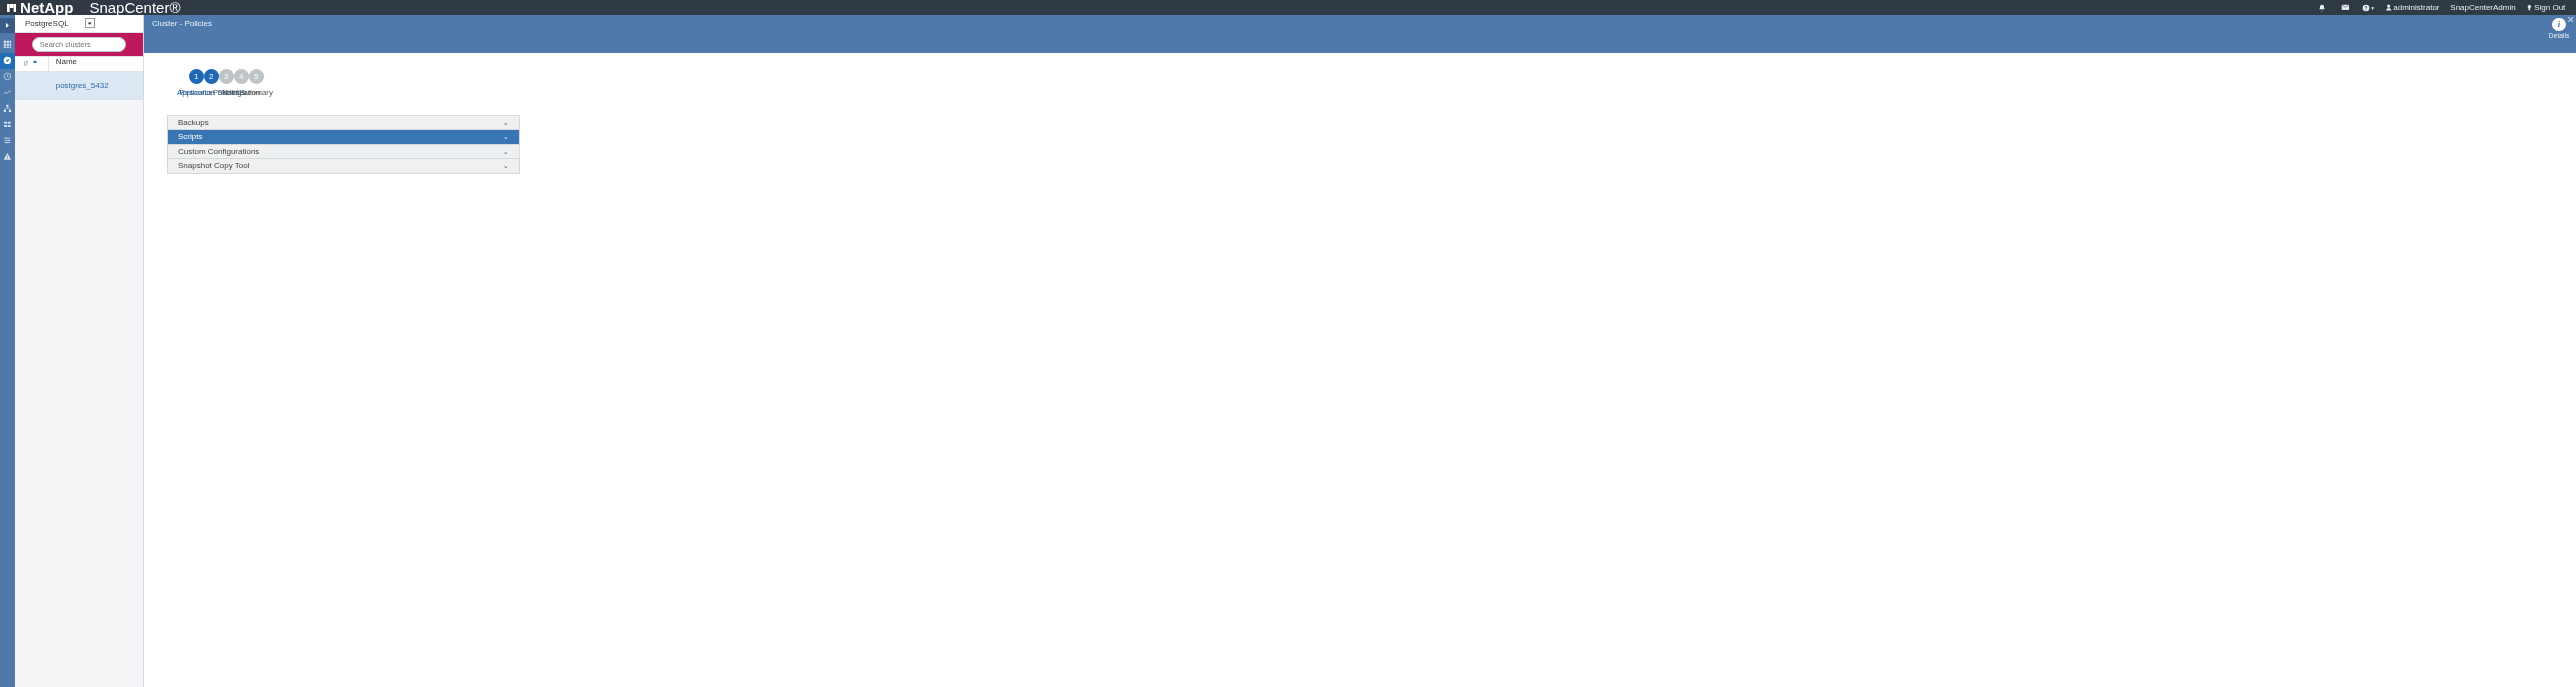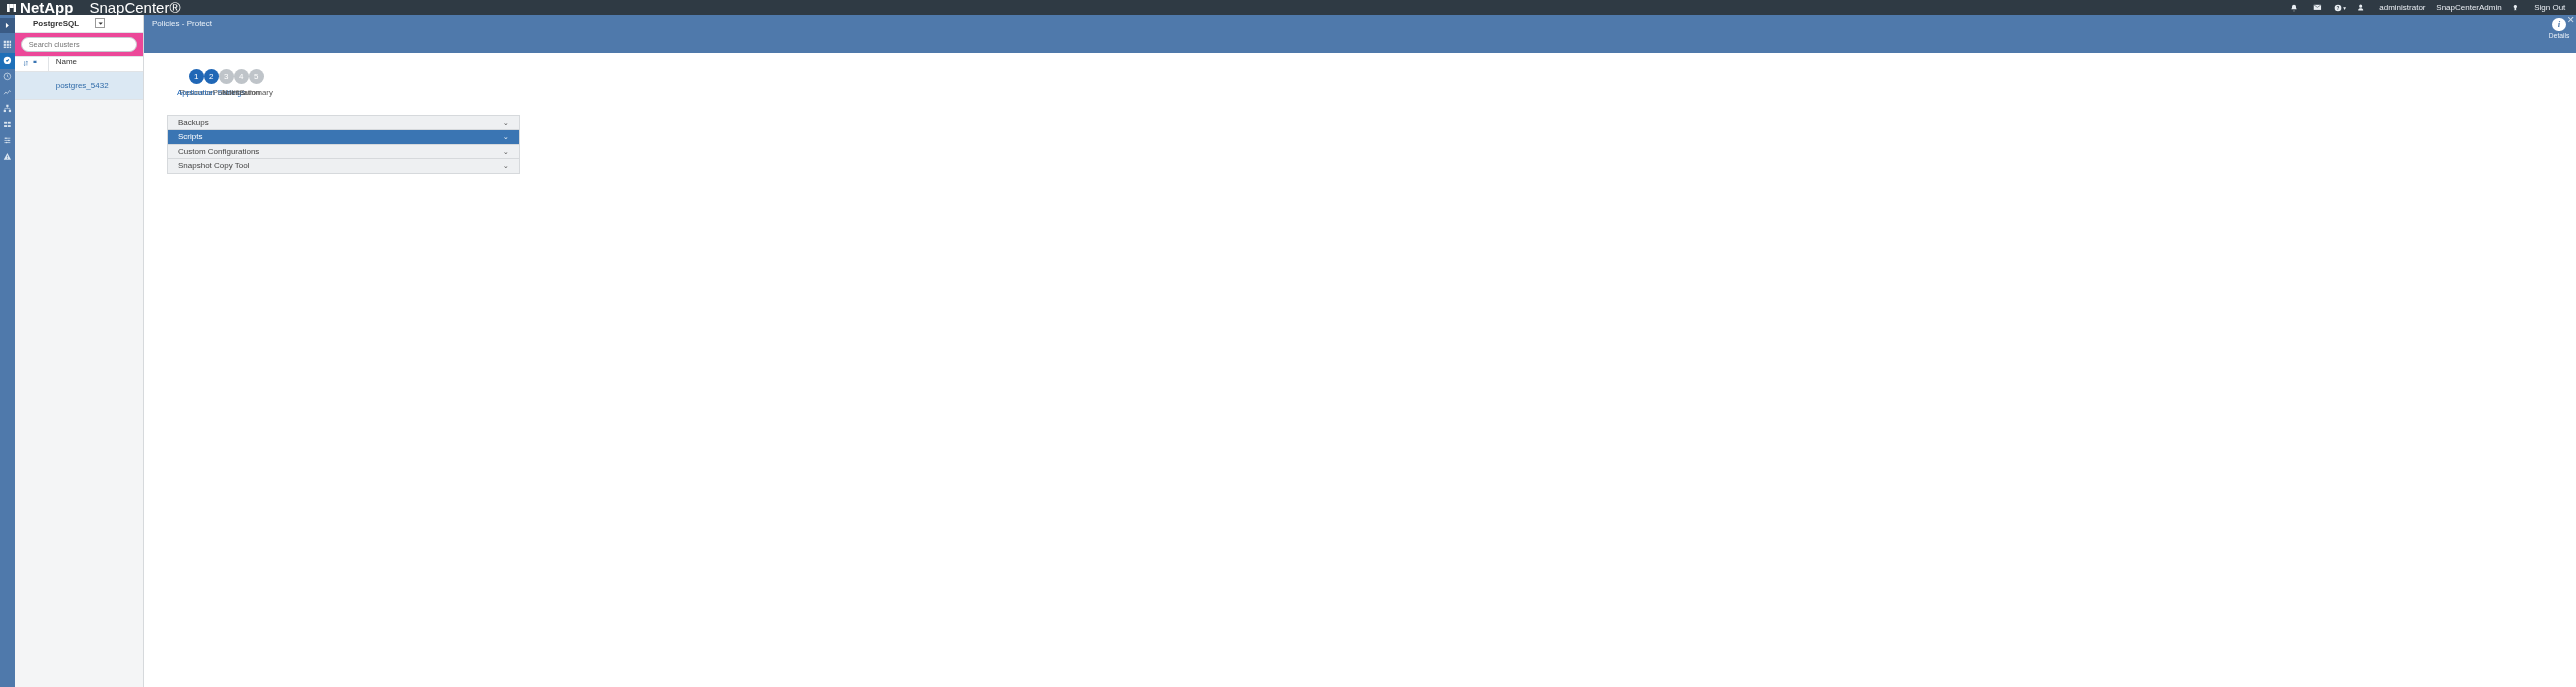--- a/index.html
+++ b/index.html
@@ -7,45 +7,45 @@
 body { background: #fff; font-size: 8.8px; color: #333; }
 
 
 .topbar { display: flex; align-items: center; height: 15px; background: #2f3a44; color: #fff; padding: 0 6.7px; }
 .topbar .brand { display: flex; align-items: center; font-size: 15px; }
 .topbar .brand .logo-n { font-weight: bold; margin-right: 4px; display:inline-flex; align-items:center; }
 .topbar .brand .prod { font-weight: 400; margin-left: 12px; }
 .topbar .spacer { flex: 1; }
 .topbar .right { display: flex; align-items: center; gap: 10.8px; padding-right: 4px; }
 .topbar .icon-btn { width: 12px; height: 12px; display:inline-flex; align-items:center; justify-content:center; cursor:pointer; color:#e9eef3; }
-.topbar .txt-link { font-size: 8px; color: #e9eef3; cursor: pointer; display:inline-flex; align-items:center; gap:15px; }
+.topbar .txt-link { font-size: 8px; color: #e9eef3; cursor: pointer; display:inline-flex; align-items:center; gap:1px; }
 .topbar svg { fill: currentColor; }
 
 
 .subheader { display:flex; align-items:flex-start; height: 38px; background: #4f79ab; color:#fff; padding: 4px 8px 0 152px; position:relative; }
 .subheader .breadcrumb { font-size: 8px; color: #eaf1f8; }
 .subheader .details { position:absolute; right:6.7px; top:2.7px; display:flex; flex-direction:column; align-items:center; color:#fff; cursor:pointer; }
 .subheader .details .circle { width:13.5px; height:13.5px; border-radius:50%; background:#fff; color:#4f79ab; font-weight:bold; display:flex; align-items:center; justify-content:center; font-size:8.8px; font-style:italic; font-family:Georgia,serif; }
 .subheader .details .lbl { font-size:6.7px; margin-top:0.7px; color:#eaf1f8; }
 .subheader .close-x { position:absolute; right:1.3px; top:-1.3px; color:#cbd7e6; font-size:9.4px; cursor:pointer; }
 
 
 .navrail { position:absolute; left:0; top:15px; bottom:0; width:15px; background:#4f79ab; display:flex; flex-direction:column; align-items:center; padding-top:2.7px; z-index:30; }
 .navrail .collapse-toggle { width:15px; height:15px; display:flex; align-items:center; justify-content:center; background:#3a5b85; color:#fff; cursor:pointer; margin-bottom:4px; }
 .navrail .nav-item { width:15px; height:16px; display:flex; align-items:center; justify-content:center; color:#dbe6f1; cursor:pointer; }
 .navrail .nav-item.active { background:#1e6fb8; position:relative; }
 .navrail .nav-item.active::after { content:''; position:absolute; left:-2.7px; top:50%; transform:translateY(-50%); width:0; height:0; border-top:3.4px solid transparent; border-bottom:3.4px solid transparent; border-left:3.4px solid #fff; display:none; }
 .navrail svg { fill: currentColor; width:8.8px; height:8.8px; }
 
 
 .sidepanel { position:absolute; left:15px; top:15px; bottom:0; width:129px; background:#f4f5f6; border-right:0.7px solid #d6d9dc; z-index:20; display:flex; flex-direction:column; }
-.sidepanel .view-row { height:17.5px; background:#fff; border-bottom:0.7px solid #e0e3e6; display:flex; align-items:center; padding:0 18px; gap:16px;font-weight:bold; }
+.sidepanel .view-row { height:17.5px; background:#fff; border-bottom:0.7px solid #e0e3e6; display:flex; align-items:center; padding:0 10px; gap:16px; }
 .sidepanel .view-row .view-label { font-size:8px; color:#333; }
 .sidepanel .view-row .dd { width:10px; height:10px; border:0.7px solid #999; display:flex; align-items:center; justify-content:center; background:#fff; cursor:pointer; }
-.sidepanel .search-row { padding:4px 6px; background:#ec4899; }
+.sidepanel .search-row { padding:4px 17px; background:#be185d; }
 .sidepanel .search-row input { width:100%; height:15px; border-radius:7.4px; border:0.7px solid #c6cbd0; padding:0 6.7px; font-size:7.4px; background:#fff; color:#555; outline:none; }
 .sidepanel .list-header { height:16px; background:#fff; border-top:0.7px solid #e0e3e6; border-bottom:0.7px solid #e0e3e6; display:flex; align-items:flex-start; }
 .sidepanel .list-header .sortcol { width:34px; display:flex; align-items:center; justify-content:center; gap:2.7px; color:#3a75b3; border-right:0.7px solid #e0e3e6; height:100%; }
 .sidepanel .list-header .namecol { flex:1; padding-left:6.7px; font-size:8px; color:#333; }
 .sidepanel .list-body { flex:1; overflow:auto; }
 .sidepanel .list-row { height:28px; display:flex; align-items:center; background:#dbe8f3; border-bottom:0.7px solid #e0e3e6; cursor:pointer; }
 .sidepanel .list-row .c1 { width:34px; }
 .sidepanel .list-row .c2 { flex:1; padding-left:6.7px; font-size:8px; color:#2f6aa8; }
 
 
@@ -219,21 +219,21 @@
   </div>
   <div class="list-body">
     <div class="list-row">
       <div class="c1"></div>
       <div class="c2">postgres_5432</div>
     </div>
   </div>
 </div>
 
 <div class="subheader">
-  <div class="breadcrumb">Policies - Protect</div>
+  <div class="breadcrumb">Cluster - Policies</div>
   <div class="close-x">✕</div>
   <div class="details">
     <div class="circle">i</div>
     <div class="lbl">Details</div>
   </div>
 </div>
 
 <div class="main">
 
   <div class="stepper">

